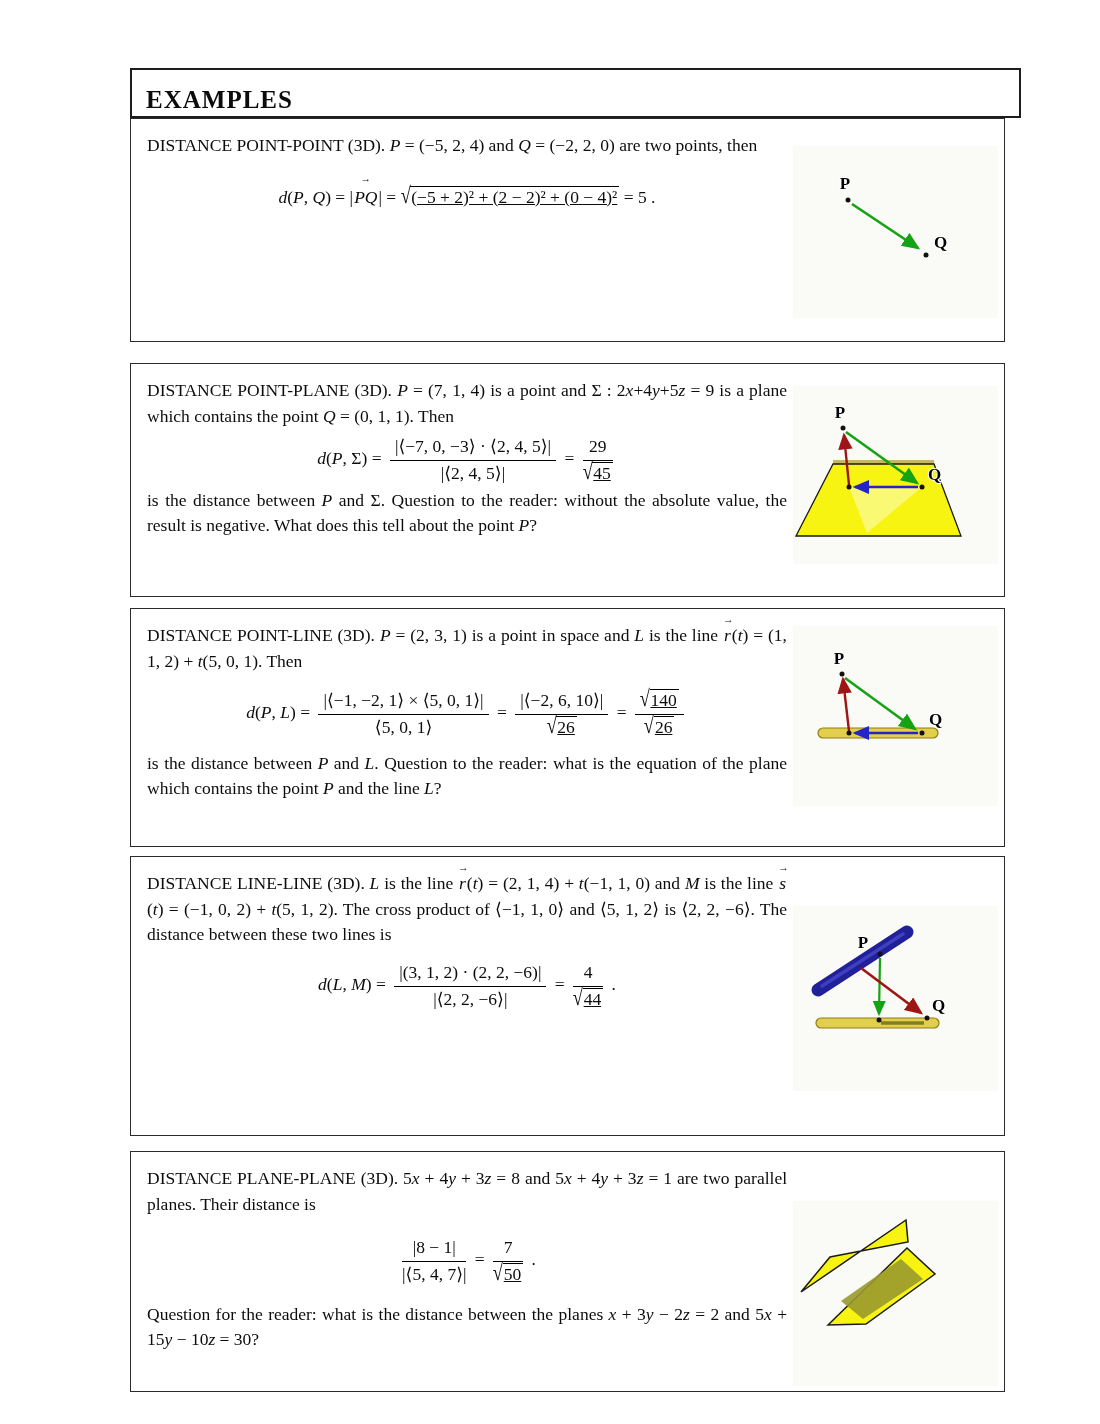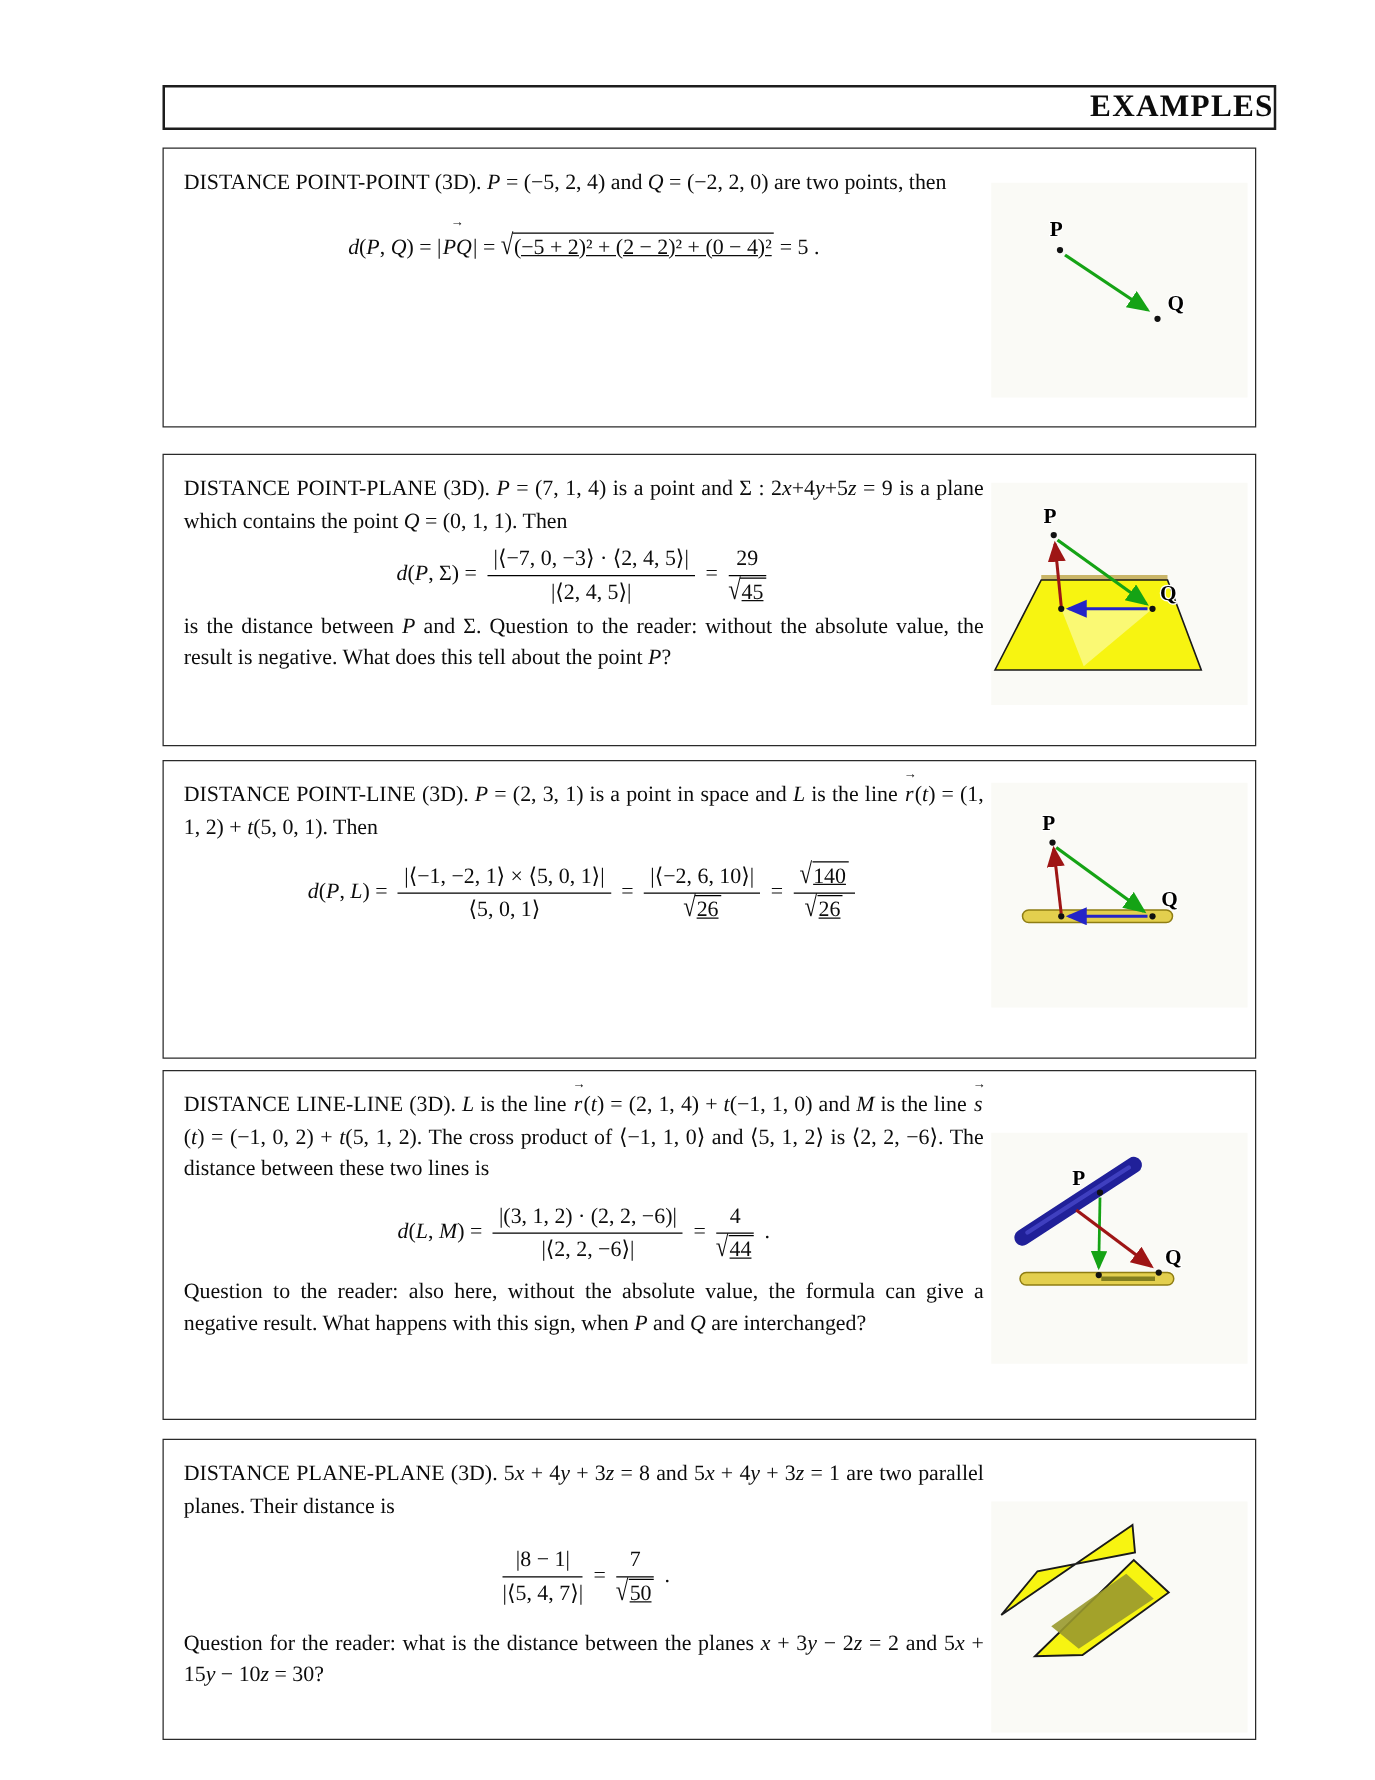--- a/index.html
+++ b/index.html
@@ -3,22 +3,22 @@
 <meta charset="utf-8">
 <style>
   html,body{margin:0;padding:0;}
   body{
     width:1100px;height:1424px;background:#ffffff;
     font-family:"Liberation Serif", serif;color:#0c0c0c;
     position:relative;overflow:hidden;
   }
   .titlebox{
     position:absolute;left:130px;top:68px;width:873px;height:28px;
-    border:2px solid #1d1d1d;padding:2px 0 2px 14px;
-    font-size:25px;font-weight:bold;letter-spacing:1px;line-height:28px;text-align:right;
+    border:2px solid #1d1d1d;padding:16px 0 2px 14px;
+    font-size:25px;font-weight:bold;letter-spacing:1px;line-height:28px;
   }
   .box{
     position:absolute;left:130px;width:873px;
     border:1.5px solid #2a2a2a;overflow:hidden;background:#ffffff;
   }
   .text{position:absolute;left:16px;top:14px;width:640px;}
   .para{margin:0;text-align:justify;font-size:17.5px;line-height:1.46;}
   .formula{text-align:center;font-size:17.5px;line-height:1.6;padding-top:4px;}
   .mi{font-style:italic;}
   .frac{display:inline-block;vertical-align:middle;margin:0 4px;line-height:1.25;}
@@ -85,40 +85,40 @@
     <circle cx="131" cy="101" r="2.5" fill="#111111"></circle>
     <text class="dlabel" x="49" y="32" text-anchor="middle">P</text>
     <text class="dlabel" x="137" y="94">Q</text>
   </svg>
 </section>
 
 <section class="box" style="top:608px;height:237px">
   <div class="text">
     <p class="para">DISTANCE POINT-LINE (3D). <span class="mi">P</span> = (2, 3, 1) is a point in space and <span class="mi">L</span> is the line <span class="vec"><span class="vec-arrow">→</span><span class="mi">r</span></span>(<span class="mi">t</span>) = (1, 1, 2) + <span class="mi">t</span>(5, 0, 1). Then</p>
     <div class="formula" style="margin:12px 0 12px"><span class="mi">d</span>(<span class="mi">P</span>, <span class="mi">L</span>) = <span class="frac"><span class="num">|⟨−1, −2, 1⟩ × ⟨5, 0, 1⟩|</span><span class="den">⟨5, 0, 1⟩</span></span> = <span class="frac"><span class="num">|⟨−2, 6, 10⟩|</span><span class="den"><span class="sqrt"><span class="rs">√</span><span class="rc">26</span></span></span></span> = <span class="frac"><span class="num"><span class="sqrt"><span class="rs">√</span><span class="rc">140</span></span></span><span class="den"><span class="sqrt"><span class="rs">√</span><span class="rc">26</span></span></span></span></div>
+    <p class="para">is the distance between <span class="mi">P</span> and <span class="mi">L</span>. Question to the reader: what is the equation of the plane which contains the point <span class="mi">P</span> and the line <span class="mi">L</span>?</p>
   </div>
   <svg class="diagram" style="top:17px" viewBox="0 0 215 190">
     <rect x="2" y="0" width="205" height="180" fill="#fafaf6"></rect>
     <rect x="27" y="102" width="120" height="10" rx="5" stroke-width="1.2" fill="#e3cf4e" stroke="#8f7d13"></rect>
     <line x1="54" y1="52" x2="124" y2="103" stroke-width="2.6" marker-end="url(#mg)" stroke="#15a315"></line>
     <line x1="58" y1="105" x2="52" y2="53" stroke-width="2.4" marker-end="url(#mr)" stroke="#9e1515"></line>
     <line x1="127" y1="107" x2="64" y2="107" stroke-width="2.4" marker-end="url(#mb)" stroke="#2424c8"></line>
     <circle cx="51" cy="48" r="2.5" fill="#111111"></circle>
     <circle cx="58" cy="107" r="2.5" fill="#111111"></circle>
     <circle cx="131" cy="107" r="2.5" fill="#111111"></circle>
     <text class="dlabel" x="48" y="38" text-anchor="middle">P</text>
     <text class="dlabel" x="138" y="99">Q</text>
   </svg>
 </section>
 
 <section class="box" style="top:856px;height:278px">
   <div class="text">
     <p class="para">DISTANCE LINE-LINE (3D). <span class="mi">L</span> is the line <span class="vec"><span class="vec-arrow">→</span><span class="mi">r</span></span>(<span class="mi">t</span>) = (2, 1, 4) + <span class="mi">t</span>(−1, 1, 0) and <span class="mi">M</span> is the line <span class="vec"><span class="vec-arrow">→</span><span class="mi">s</span></span>(<span class="mi">t</span>) = (−1, 0, 2) + <span class="mi">t</span>(5, 1, 2). The cross product of ⟨−1, 1, 0⟩ and ⟨5, 1, 2⟩ is ⟨2, 2, −6⟩. The distance between these two lines is</p>
     <div class="formula" style="margin:10px 0 10px"><span class="mi">d</span>(<span class="mi">L</span>, <span class="mi">M</span>) = <span class="frac"><span class="num">|(3, 1, 2) · (2, 2, −6)|</span><span class="den">|⟨2, 2, −6⟩|</span></span> = <span class="frac"><span class="num">4</span><span class="den"><span class="sqrt"><span class="rs">√</span><span class="rc">44</span></span></span></span> .</div>
-    <p class="para">Question to the reader: also here, without the absolute value, the formula can give a negative result. What happens with this sign, when <span class="mi">P</span> and <span class="mi">Q</span> are interchanged?</p>
   </div>
   <svg class="diagram" style="top:49px" viewBox="0 0 215 190">
     <rect x="2" y="0" width="205" height="185" fill="#fafaf6"></rect>
     <rect x="25" y="112" width="123" height="10" rx="5" stroke-width="1.2" fill="#e3cf4e" stroke="#8f7d13"></rect>
     <line x1="90" y1="117" x2="133" y2="117" stroke-width="3.5" opacity="0.8" stroke="#6b6b14"></line>
     <line x1="27" y1="84" x2="116" y2="26" stroke-width="13" stroke-linecap="round" stroke="#202099"></line>
     <line x1="31" y1="80" x2="112" y2="28" stroke-width="3.5" stroke-linecap="round" opacity="0.7" stroke="#4d4dd0"></line>
     <line x1="89" y1="52" x2="88" y2="108" stroke-width="2.2" marker-end="url(#mg)" stroke="#15a315"></line>
     <line x1="70" y1="62" x2="130" y2="107" stroke-width="2.6" marker-end="url(#mr)" stroke="#9e1515"></line>
     <circle cx="89" cy="48" r="2.5" fill="#111111"></circle>

